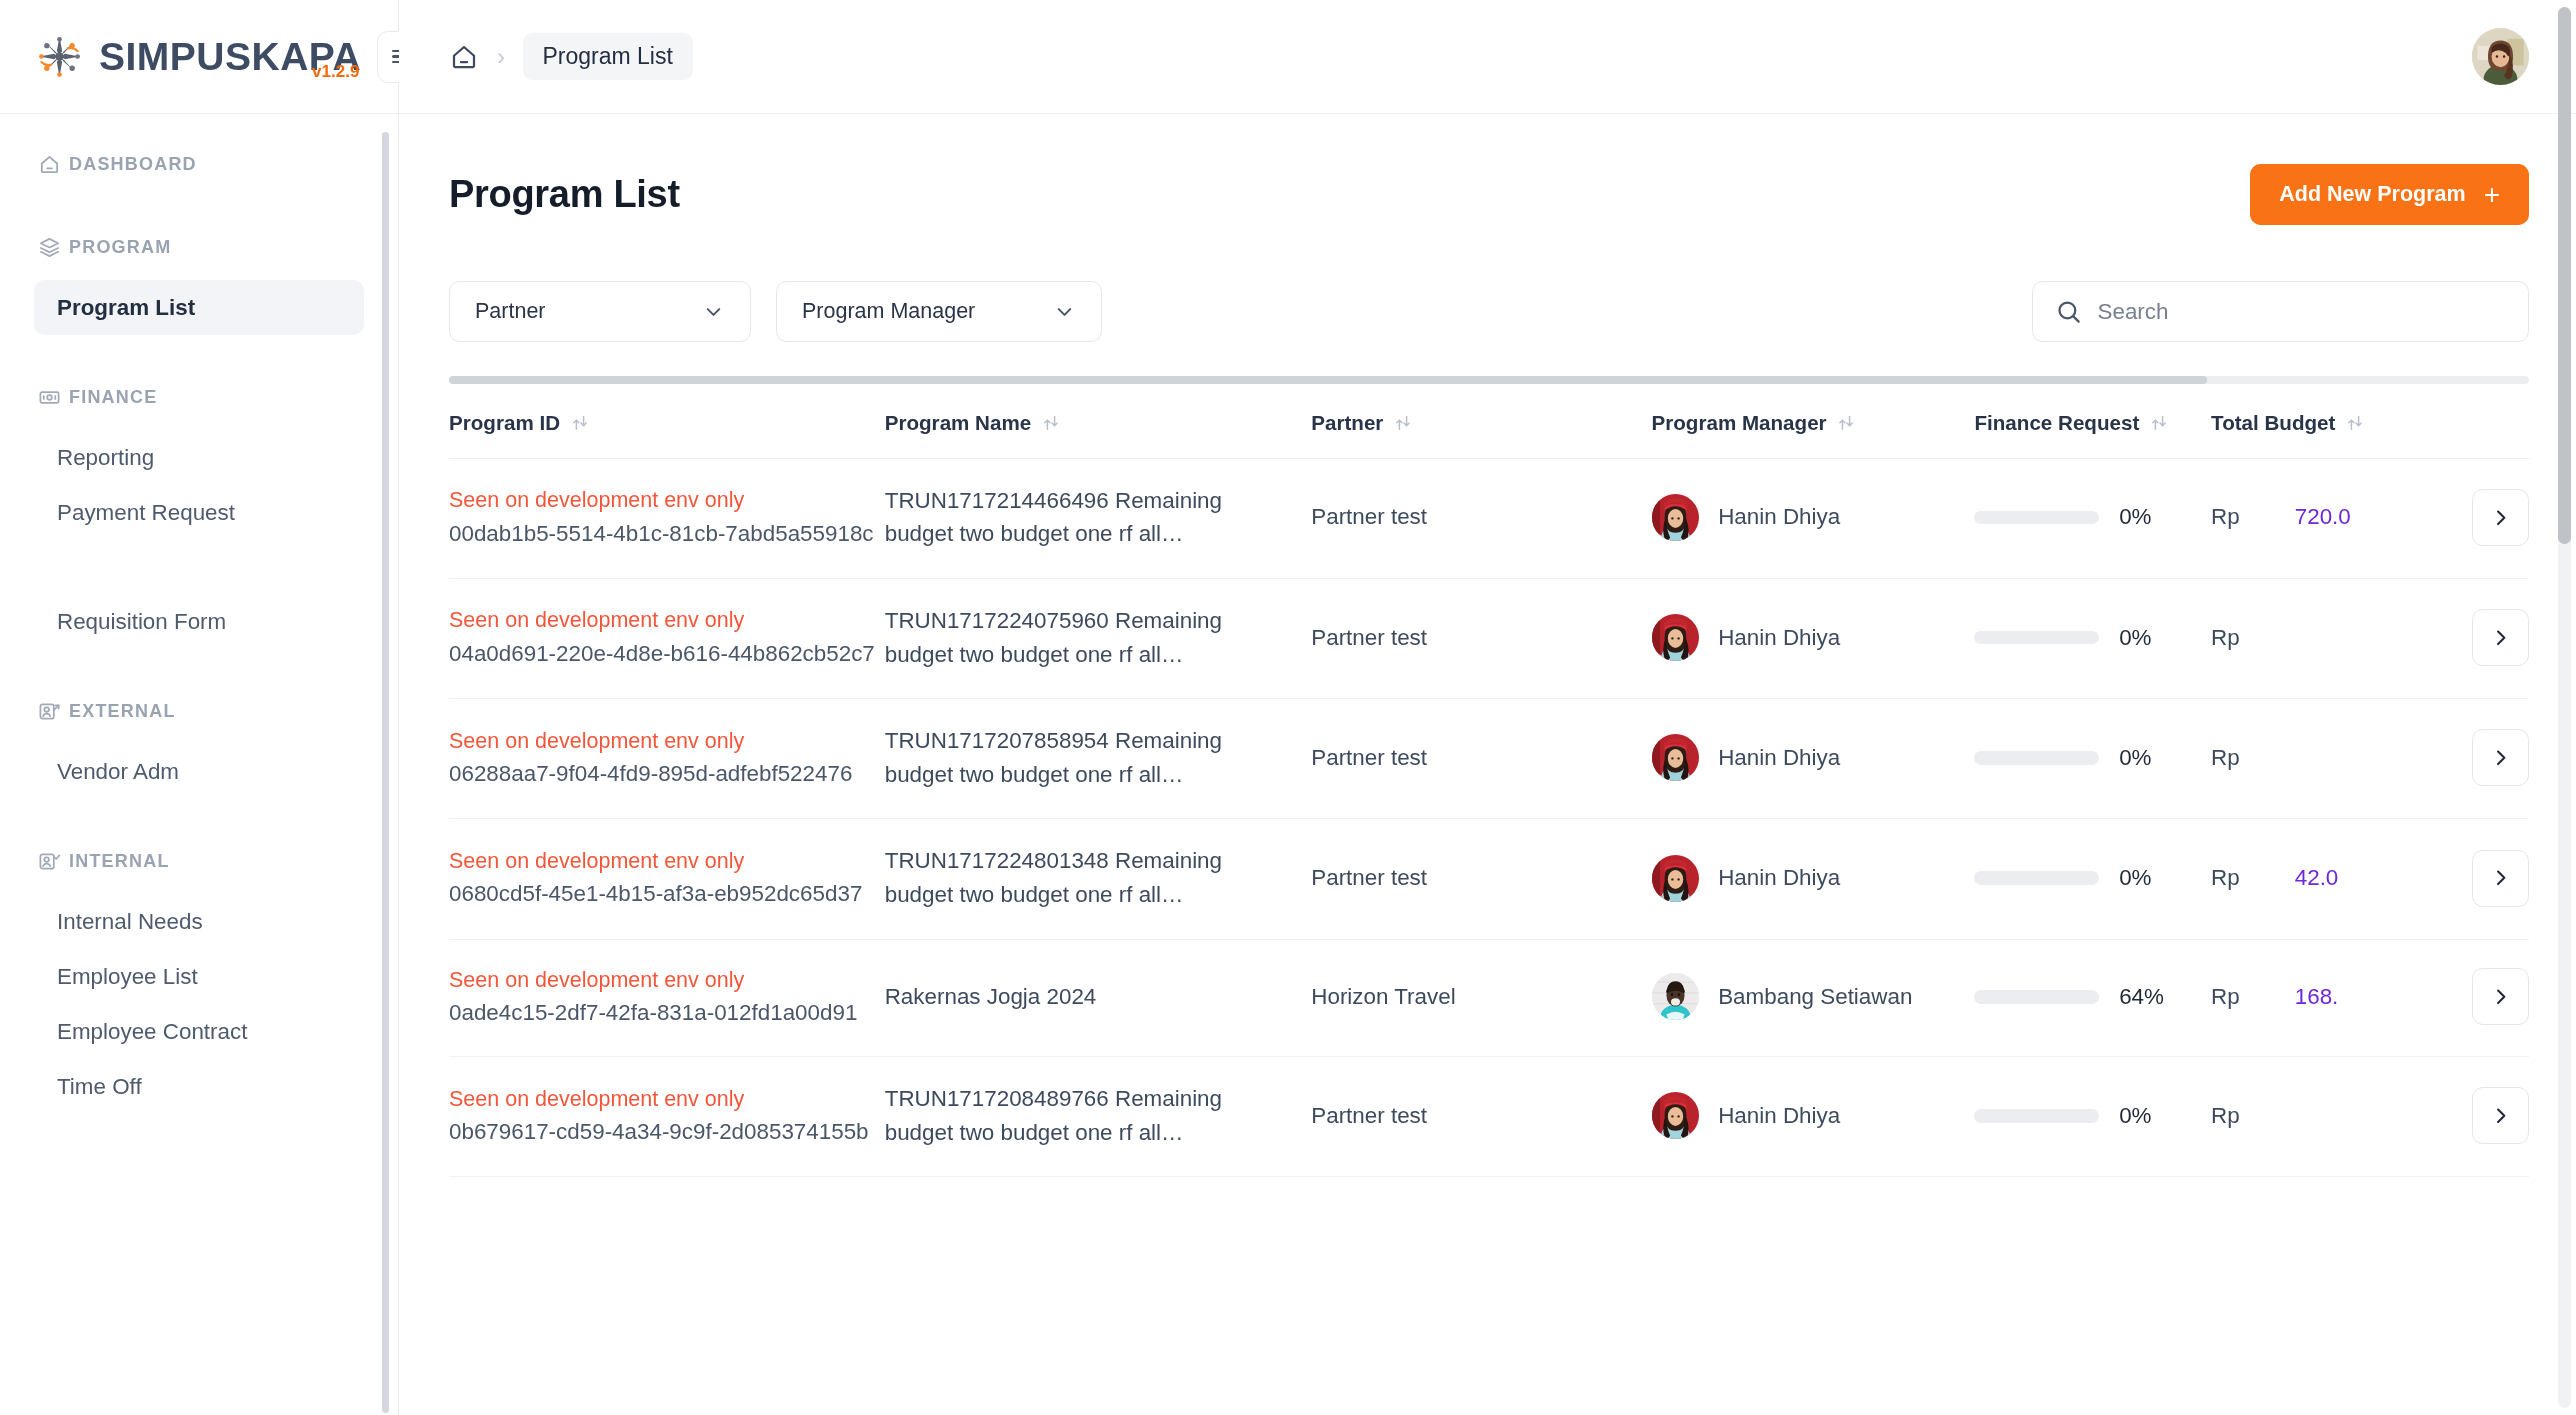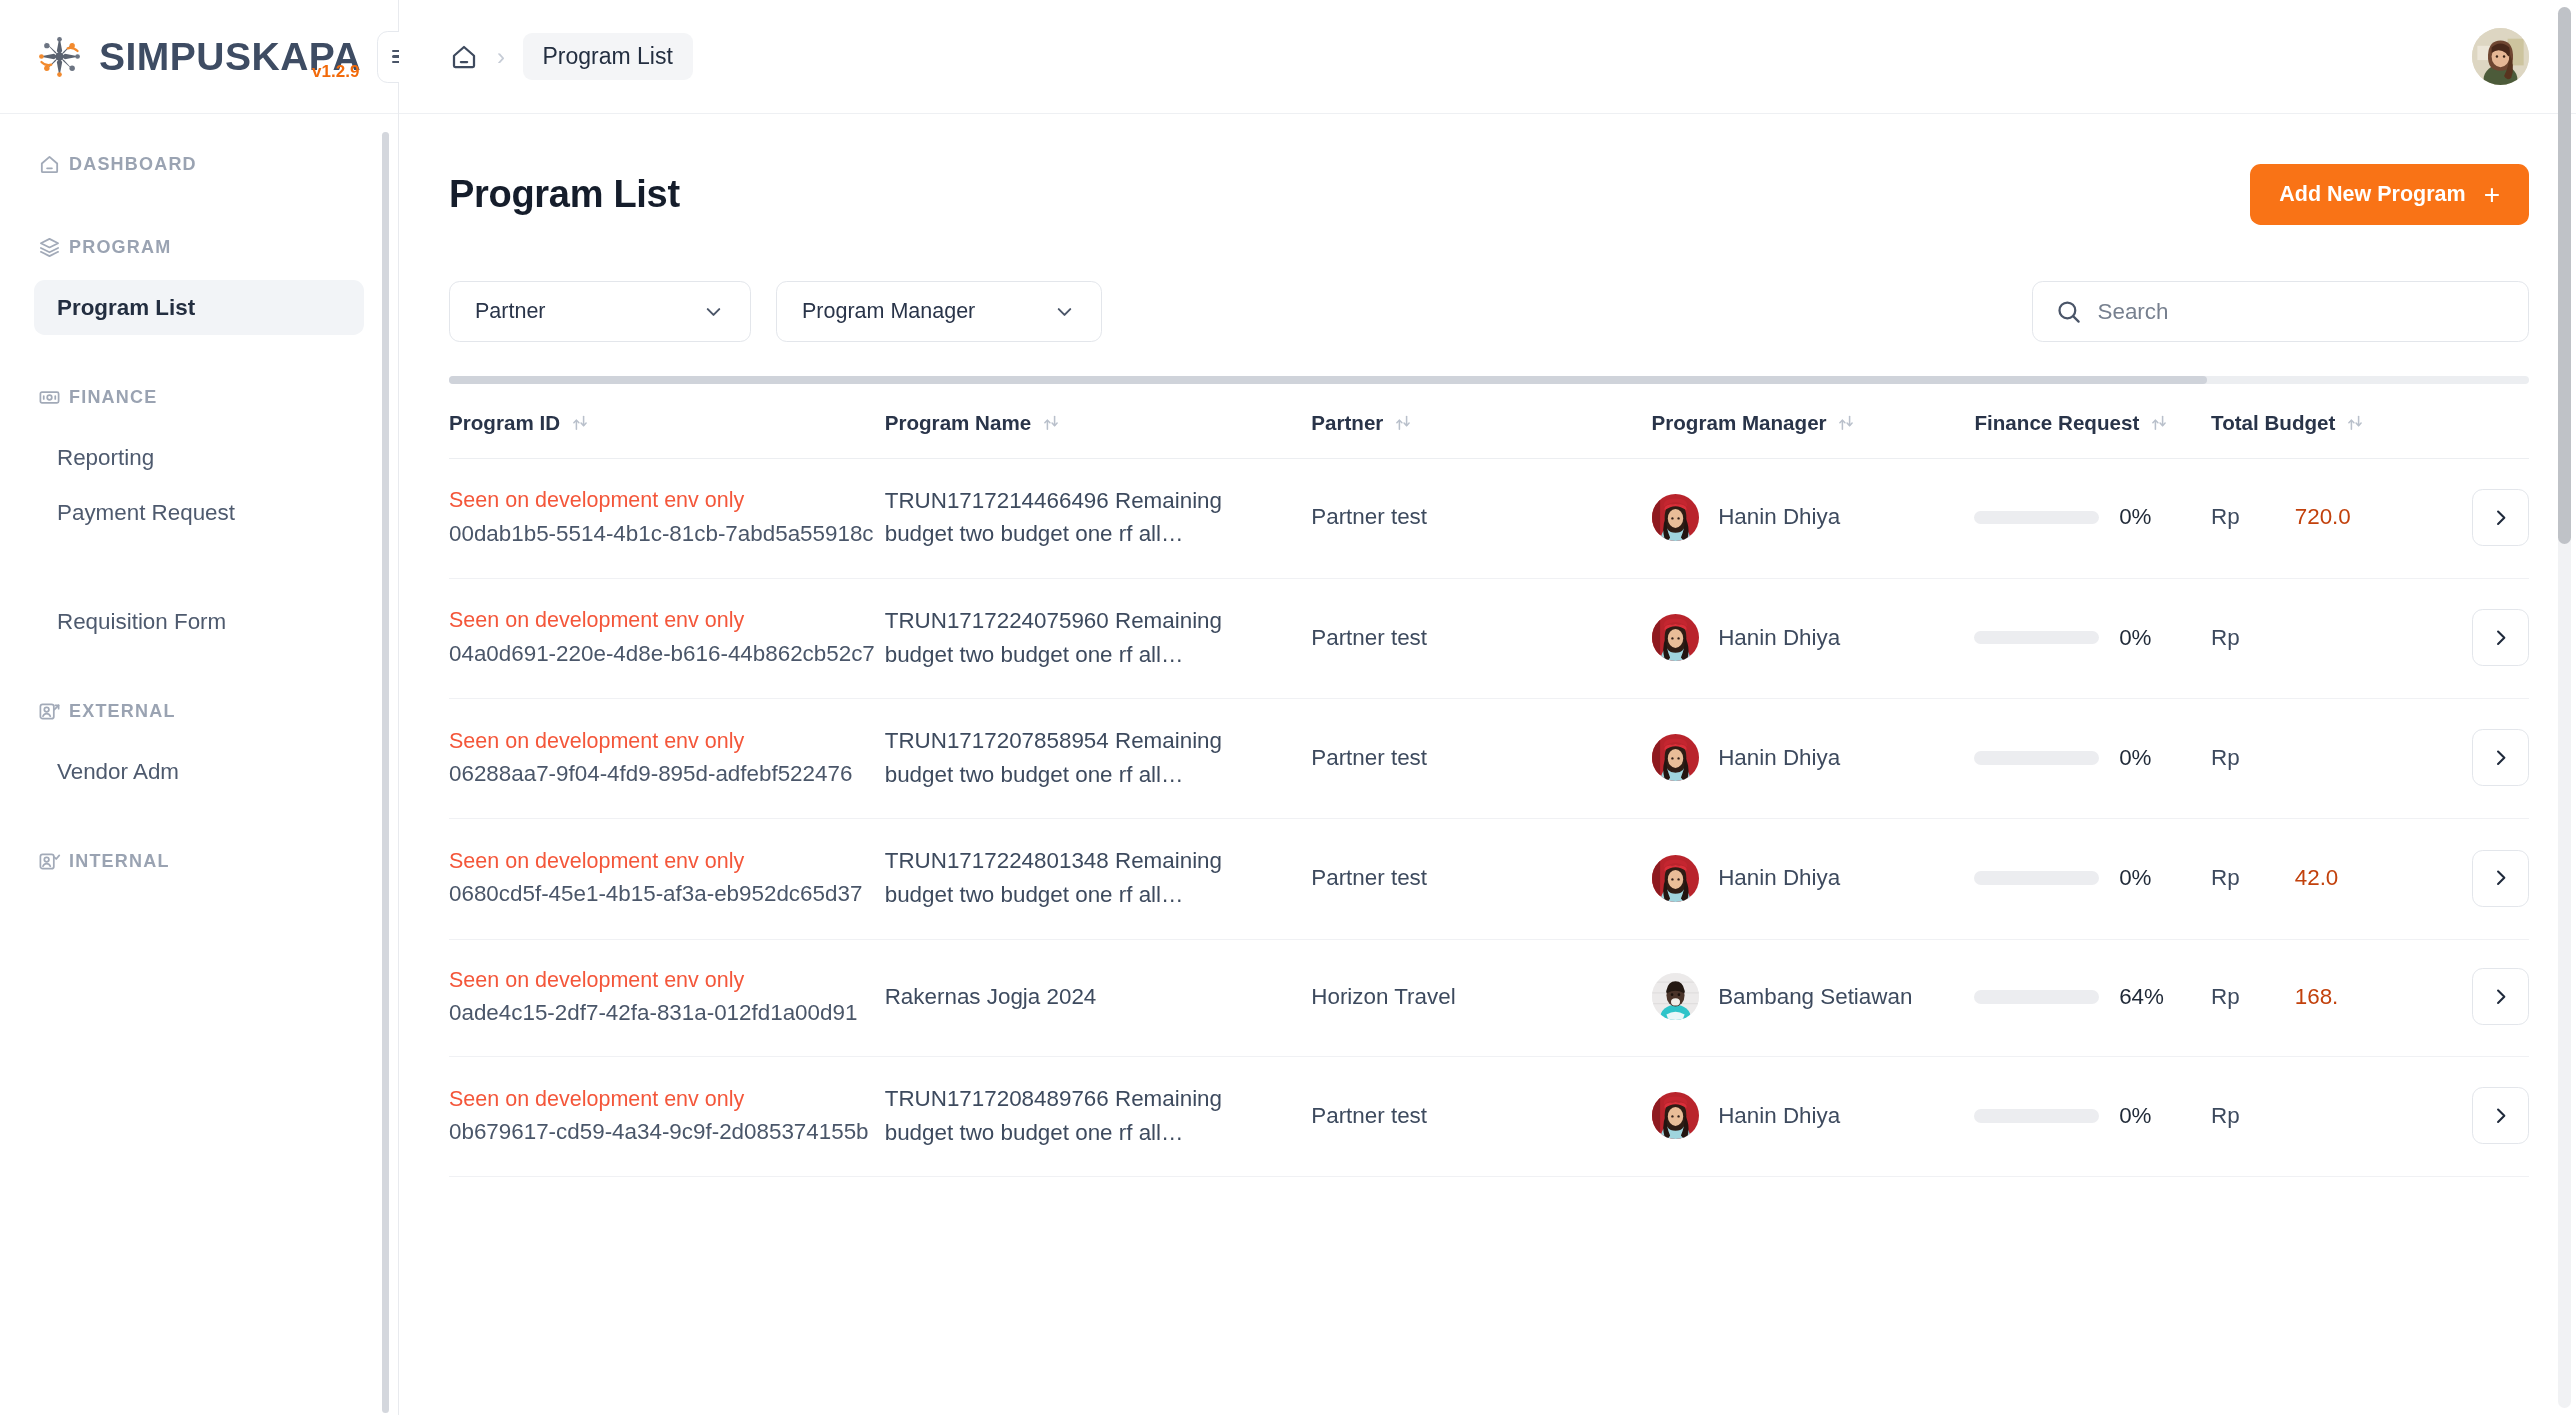--- a/index.html
+++ b/index.html
@@ -181,21 +181,21 @@
   .fin-cell { display: flex; align-items: center; gap: 19.7px; }
   .bar-track {
     width: 125px; height: 13.4px; border-radius: 8px; background: #ecedf0; overflow: hidden;
     flex: 0 0 125px;
   }
   .bar-fill { height: 13.4px; border-radius: 8px; background: #FFC220; }
   .pct { font-size: 22.4px; color: #1f2937; font-weight: 500; }
   .budget-cell { display: flex; align-items: baseline; position: relative; }
   .rp { font-size: 22.4px; color: #3d4a5e; }
   .amt {
-    font-size: 22.4px; color: #c2410c; margin-left: 55px;
+    font-size: 22.4px; color: #6d28d9; margin-left: 55px;
     white-space: nowrap;
   }
   .act-cell { text-align: right; }
   .chev-btn {
     width: 57px; height: 57px; border: 0.9px solid #e3e6eb; border-radius: 10.7px;
     background: #fff; display: inline-flex; align-items: center; justify-content: center;
     cursor: pointer;
   }
   .chev-btn svg { width: 21.5px; height: 21.5px; display:block; }
 
@@ -345,20 +345,34 @@
         <div class="nav-section">
           <span class="sec-ico">
             <svg viewBox="0 0 24 24" fill="none" stroke="#a2aab8" stroke-width="1.8" stroke-linecap="round" stroke-linejoin="round">
               <rect x="2.5" y="4.5" width="14" height="15" rx="2.4"></rect>
               <circle cx="9" cy="10" r="2.4"></circle>
               <path d="M5.2 17 c.8 -2 2.1 -2.9 3.8 -2.9 s3 .9 3.8 2.9"></path>
               <path d="M17.2 7.6 L19 9.4 L22.2 5.6"></path>
             </svg>
           </span>
           <span>INTERNAL</span>
+        </div>
+        <div class="nav-items">
+          <div class="nav-item">
+            <span>Internal Needs</span>
+          </div>
+          <div class="nav-item">
+            <span>Employee List</span>
+          </div>
+          <div class="nav-item">
+            <span>Employee Contract</span>
+          </div>
+          <div class="nav-item">
+            <span>Time Off</span>
+          </div>
         </div>
       </div>
 
     </nav>
 
     <div class="sb-scroll">
       <div class="thumb"></div>
     </div>
   </aside>
 

